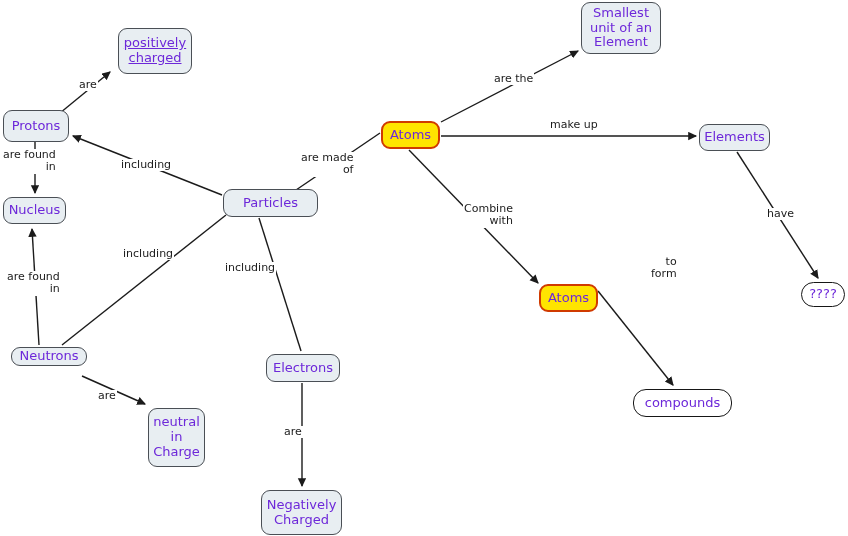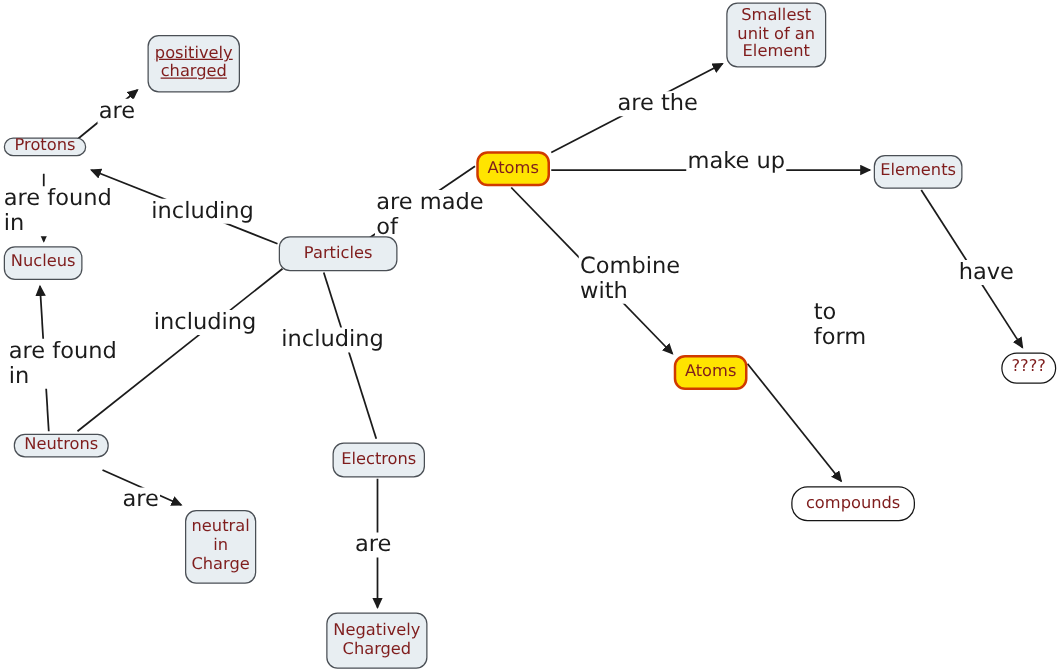--- a/index.html
+++ b/index.html
@@ -26,21 +26,21 @@
   }
   .node {
     position: absolute;
     box-sizing: border-box;
     display: flex;
     align-items: center;
     justify-content: center;
     text-align: center;
     line-height: 1.15;
     white-space: pre-line;
-    color: #7f1d1d;
+    color: #6d28d9;
     z-index: 5;
   }
   
   .node.concept {
     background: #e8eef2;
     border: 1.6px solid #4a4f55;
     border-radius: 9px;
     font-size: 13px;
     padding: 2px 6px;
   }
@@ -55,23 +55,23 @@
   
   .node.plain {
     background: #ffffff;
     border: 1.2px solid #161616;
     border-radius: 13px;
     font-size: 13px;
     padding: 2px 6px;
   }
   .edge-label {
     position: absolute;
-    font-size: 18px;
+    font-size: 11px;
     color: #1b1b1b;
-    text-align: left;
+    text-align: right;
     line-height: 1.12;
     white-space: pre-line;
     background: #ffffff;
     z-index: 4;
     padding: 0 1px;
   }
 </style>
 </head>
 <body>
 
@@ -97,21 +97,21 @@
         <line x1="441" y1="136" x2="696" y2="136" stroke="#1b1b1b" stroke-width="1.4" marker-end="url(#arrowhead)"></line>
         <line x1="409" y1="150" x2="538" y2="283" stroke="#1b1b1b" stroke-width="1.4" marker-end="url(#arrowhead)"></line>
         <line x1="737" y1="152" x2="818" y2="278" stroke="#1b1b1b" stroke-width="1.4" marker-end="url(#arrowhead)"></line>
         <line x1="598" y1="291" x2="673" y2="385" stroke="#1b1b1b" stroke-width="1.4" marker-end="url(#arrowhead)"></line>
       </g>
   </svg>
 
   <div id="node-layer">
       <div class="node concept" style="left: 118px; top: 28px; width: 74px; height: 46px; text-decoration: underline;">positively
 charged</div>
-      <div class="node concept" style="left: 3px; top: 110px; width: 66px; height: 15px; border-radius: 11px;">Protons</div>
+      <div class="node concept" style="left: 3px; top: 110px; width: 66px; height: 32px;">Protons</div>
       <div class="node concept" style="left: 3px; top: 197px; width: 63px; height: 27px;">Nucleus</div>
       <div class="node concept" style="left: 11px; top: 347px; width: 76px; height: 19px;">Neutrons</div>
       <div class="node concept" style="left: 148px; top: 408px; width: 57px; height: 59px;">neutral
 in
 Charge</div>
       <div class="node concept" style="left: 223px; top: 189px; width: 95px; height: 28px;">Particles</div>
       <div class="node concept" style="left: 266px; top: 354px; width: 74px; height: 28px; text-align: center;">Electrons</div>
       <div class="node concept" style="left: 261px; top: 490px; width: 81px; height: 45px;">Negatively
 Charged</div>
       <div class="node highlight" style="left: 381px; top: 121px; width: 59px; height: 28px;">Atoms</div>
@@ -134,17 +134,17 @@
 in</div>
       <div class="edge-label" style="left: 97px; top: 390px;">are</div>
       <div class="edge-label" style="left: 283px; top: 426px;">are</div>
       <div class="edge-label" style="left: 300px; top: 152px;">are made
 of</div>
       <div class="edge-label" style="left: 493px; top: 73px;">are the</div>
       <div class="edge-label" style="left: 549px; top: 119px;">make up</div>
       <div class="edge-label" style="left: 463px; top: 203px;">Combine
 with</div>
       <div class="edge-label" style="left: 766px; top: 208px;">have</div>
-      <div class="edge-label" style="left: 650px; top: 240px;">to
+      <div class="edge-label" style="left: 650px; top: 256px;">to
 form</div>
     </div>
 
 </div>
 
 </body></html>

